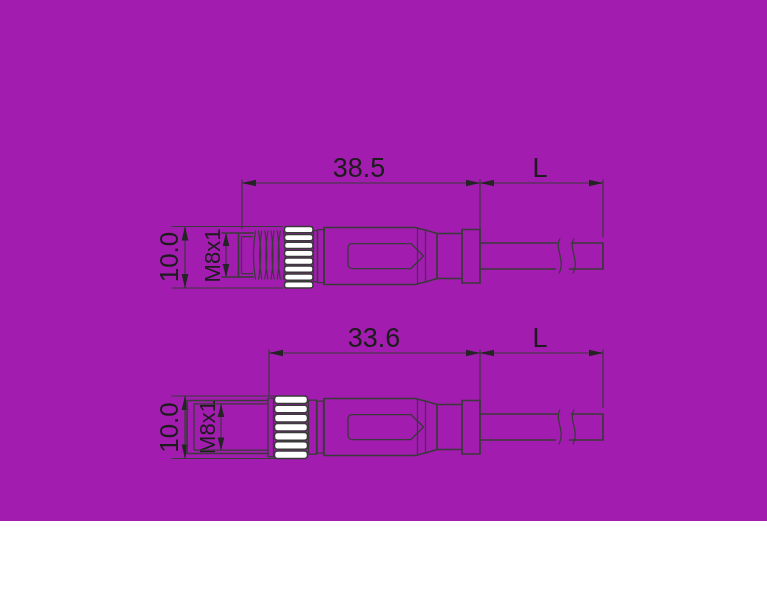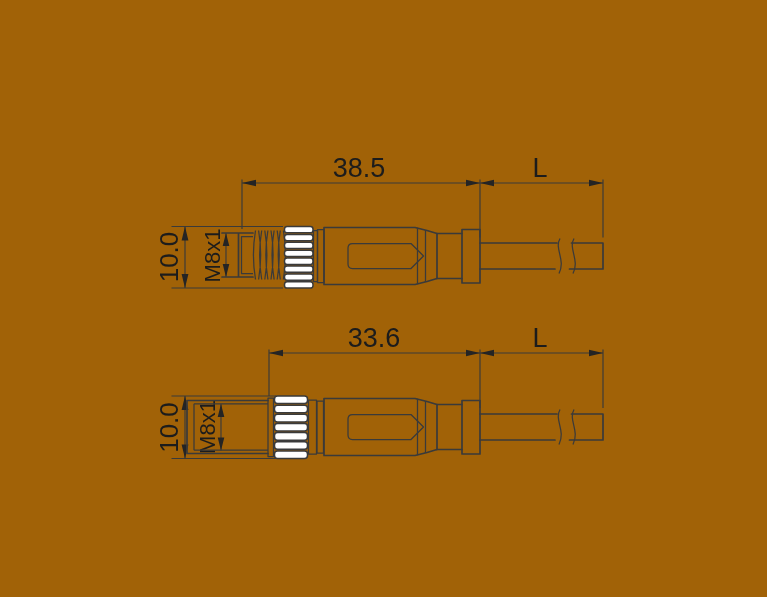--- a/index.html
+++ b/index.html
@@ -1,16 +1,16 @@
 <!DOCTYPE html>
 <html><head>
 <meta charset="utf-8">
 <style>
   html,body{margin:0;padding:0;background:#ffffff;}
-  .canvas{position:relative;width:767px;height:597px;background:#a16207;overflow:hidden;}
+  .canvas{position:relative;width:767px;height:521px;background:#a21caf;overflow:hidden;}
   svg{display:block;}
   .ol{fill:none;stroke:#3a3a3a;stroke-width:1.7;stroke-linejoin:round;stroke-linecap:round;}
   .thin{fill:none;stroke:#3a3a3a;stroke-width:1.25;stroke-linejoin:round;}
   .slat{fill:#ffffff;stroke:#3a3a3a;stroke-width:1.5;}
   .dim{fill:none;stroke:#3a3a3a;stroke-width:1.15;}
   .ar{fill:#242424;stroke:none;}
   .lbl{fill:#1c1c1c;font-family:"Liberation Sans",sans-serif;font-weight:400;}
 </style>
 </head>
 <body>

